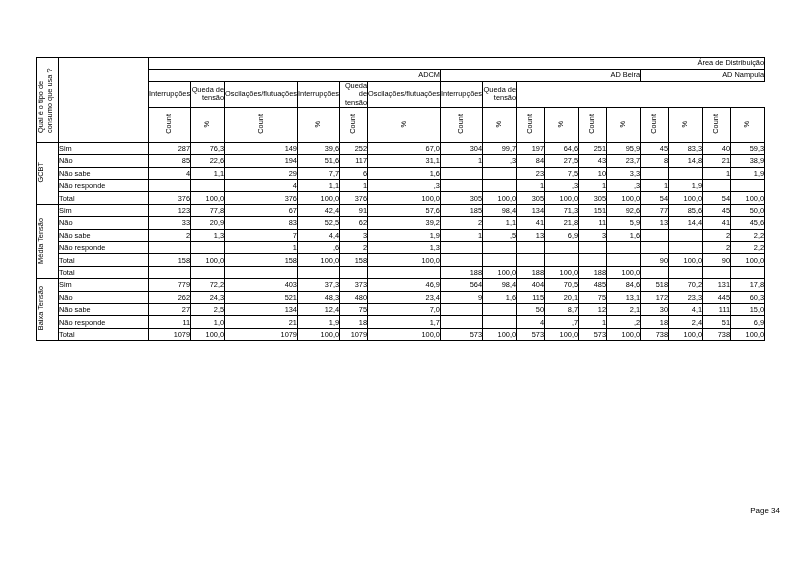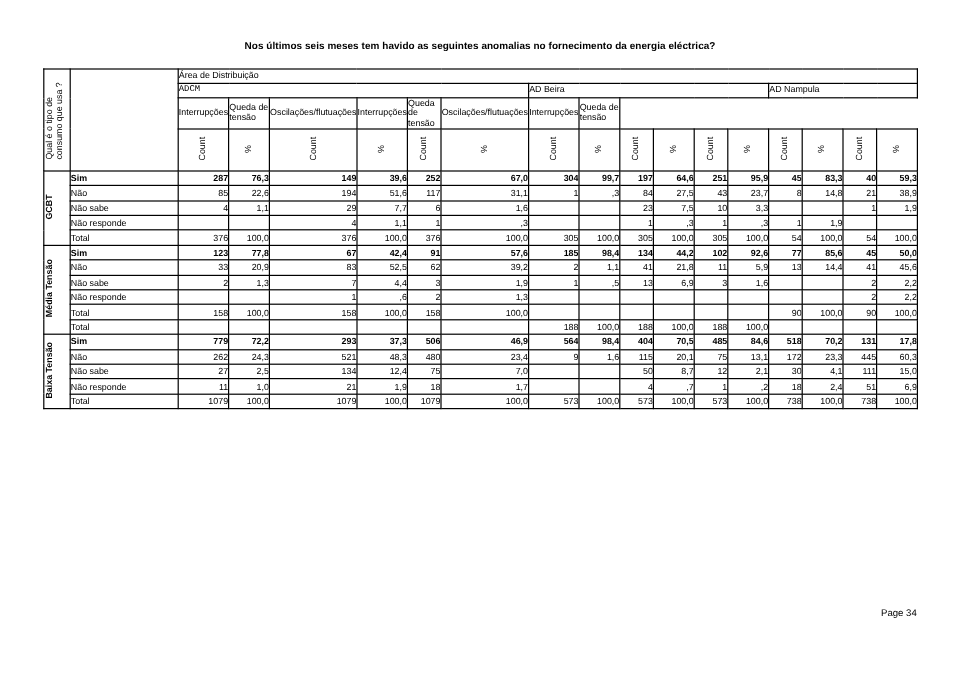--- a/index.html
+++ b/index.html
@@ -44,21 +44,21 @@
   table.xtab td, table.xtab th {
     border: 0.8px solid #000000;
     padding: 0;
     font-weight: normal;
     vertical-align: middle;
     overflow: hidden;
     white-space: nowrap;
   }
   
   .hdr-c {
-    text-align: left;
+    text-align: right;
     line-height: 1.15;
     padding: 1px 1px;
   }
   .hdr-vert {
     text-align: left;
     vertical-align: bottom;
     padding: 0;
   }
   .vtext {
     writing-mode: vertical-rl;
@@ -84,39 +84,38 @@
     text-align: left;
     padding-left: 4px;
     height: 11.4px;
   }
   .num {
     text-align: right;
     padding-right: 4px;
     height: 11.4px;
   }
   
-  tr.sect-first > td { border-top: 1.6px solid #000; font-weight: bold; }
+  tr.sect-first > td { border-top: 1.6px solid #000; }
   tr.sect-last  > td { border-bottom: 1.6px solid #000; }
   .thick-top { border-top: 1.6px solid #000 !important; }
   .thick-left { border-left: 1.6px solid #000 !important; }
   .thick-right { border-right: 1.6px solid #000 !important; }
   .page-footer {
     position: absolute;
-    right: 36px;
+    right: 20px;
     top: 506px;
     font-size: 8px;
     text-align: right;
   }
 </style>
 </head>
 <body>
 
 <div class="page">
 
-  <div class="doc-title">Nos últimos seis meses tem havido as seguintes anomalias no fornecimento da energia eléctrica?</div>
 
   <div class="table-wrap">
     <table class="xtab">
       <colgroup>
         <col style="width:22px">
         <col style="width:90px">
         <col style="width:28px">
           <col style="width:34px">
         <col style="width:28px">
           <col style="width:34px">
@@ -133,21 +132,21 @@
         <col style="width:28px">
           <col style="width:34px">
       </colgroup>
       <tbody id="tbody-root">
           <tr>
             <td class="hdr-vert thick-left thick-top" rowspan="4" colspan="1"><span class="vtext" style="height: 68px;">Qual é o tipo de consumo que usa ?</span></td>
             <td class="corner-blank thick-top" rowspan="4"></td>
             <td class="hdr-c thick-top thick-right" colspan="16" style="height: 11px;">Área de Distribuição</td>
           </tr>
           <tr>
-            <td class="hdr-c" colspan="6" style="height: 11px; font-family: Liberation Mono, monospace;">ADCM</td>
+            <td class="hdr-c" colspan="6" style="height: 11px;">ADCM</td>
             <td class="hdr-c" colspan="6" style="height: 11px;">AD Beira</td>
             <td class="hdr-c thick-right" colspan="4" style="height: 11px;">AD Nampula</td>
           </tr>
           <tr>
             <td class="hdr-c" style="white-space: normal; height: 21px; line-height: 1.12;">Interrupções</td>
             <td class="hdr-c" style="white-space: normal; height: 21px; line-height: 1.12;">Queda de tensão</td>
             <td class="hdr-c" style="white-space: normal; height: 21px; line-height: 1.12;">Oscilações/flutuações</td>
             <td class="hdr-c" style="white-space: normal; height: 21px; line-height: 1.12;">Interrupções</td>
             <td class="hdr-c" style="white-space: normal; height: 21px; line-height: 1.12;">Queda de tensão</td>
             <td class="hdr-c" style="white-space: normal; height: 21px; line-height: 1.12;">Oscilações/flutuações</td>
@@ -273,22 +272,22 @@
             <td class="rowlab">Sim</td>
             <td class="num">123</td>
             <td class="num">77,8</td>
             <td class="num">67</td>
             <td class="num">42,4</td>
             <td class="num">91</td>
             <td class="num">57,6</td>
             <td class="num">185</td>
             <td class="num">98,4</td>
             <td class="num">134</td>
-            <td class="num">44,2</td>
-            <td class="num">102</td>
+            <td class="num">71,3</td>
+            <td class="num">151</td>
             <td class="num">92,6</td>
             <td class="num">77</td>
             <td class="num">85,6</td>
             <td class="num">45</td>
             <td class="num thick-right">50,0</td>
           </tr>
           <tr>
             <td class="rowlab">Não</td>
             <td class="num">33</td>
             <td class="num">20,9</td>
@@ -381,23 +380,23 @@
             <td class="num"></td>
             <td class="num"></td>
             <td class="num"></td>
             <td class="num thick-right"></td>
           </tr>
           <tr class="sect-first">
             <td class="grp-label thick-left" rowspan="5"><span class="vtext">Baixa Tensão</span></td>
             <td class="rowlab">Sim</td>
             <td class="num">779</td>
             <td class="num">72,2</td>
-            <td class="num">293</td>
+            <td class="num">403</td>
             <td class="num">37,3</td>
-            <td class="num">506</td>
+            <td class="num">373</td>
             <td class="num">46,9</td>
             <td class="num">564</td>
             <td class="num">98,4</td>
             <td class="num">404</td>
             <td class="num">70,5</td>
             <td class="num">485</td>
             <td class="num">84,6</td>
             <td class="num">518</td>
             <td class="num">70,2</td>
             <td class="num">131</td>

